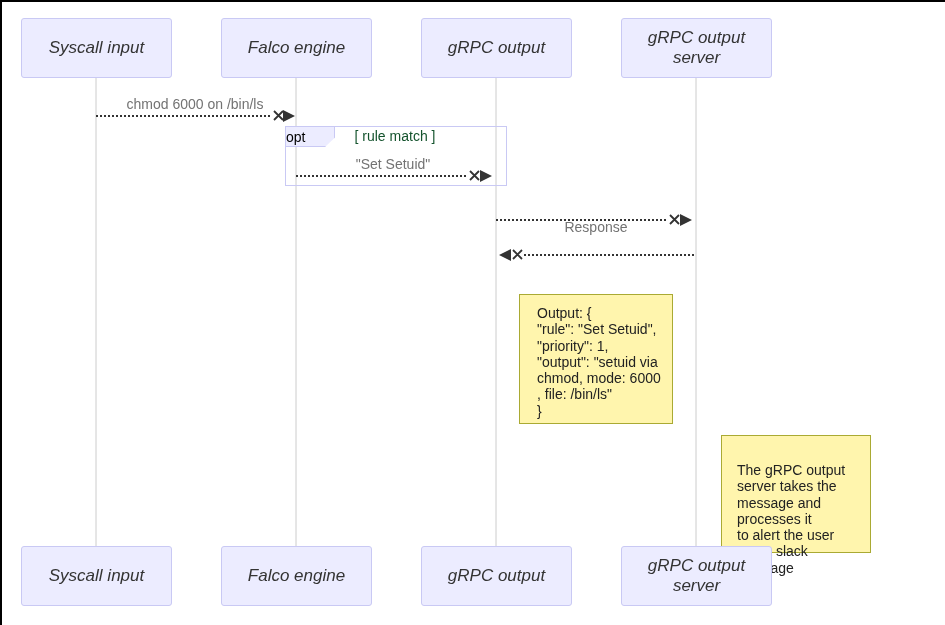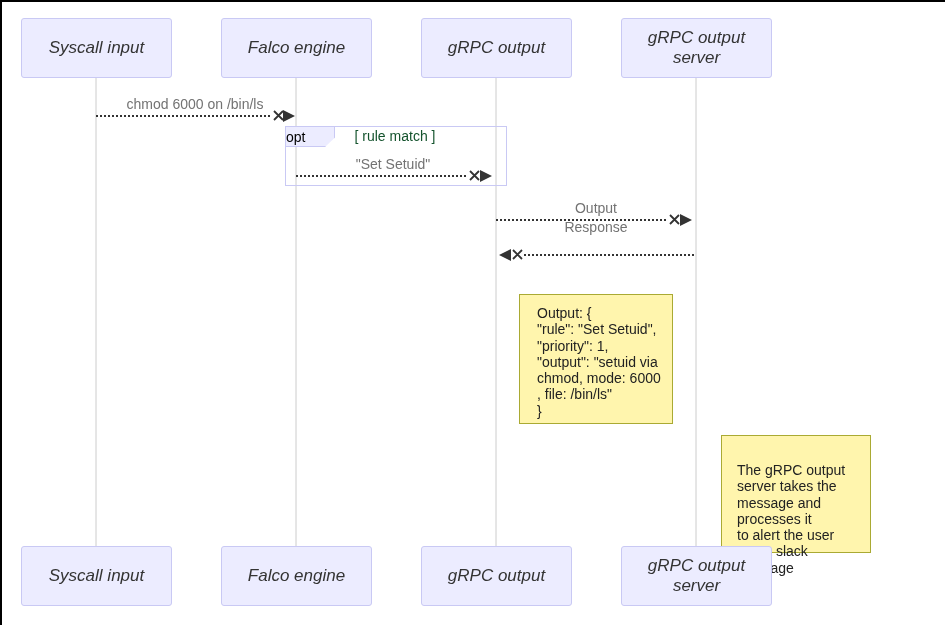--- a/index.html
+++ b/index.html
@@ -77,21 +77,20 @@
     </div>
   <div class="actor" style="left:419px;top:16px">
       <span>gRPC output</span>
     </div>
   <div class="actor" style="left:619px;top:16px">
       <span>gRPC output server</span>
     </div>
 
   <div class="msg-label" style="left:93px;top:94px">chmod 6000 on /bin/ls</div>
   <div class="msg-label" style="left:291px;top:154px">"Set Setuid"</div>
-  <div class="msg-label" style="left:494px;top:198px">Output</div>
   <div class="msg-label" style="left:494px;top:217px">Response</div>
 
   <div class="fragment"></div>
   <div class="fragment-tab">opt</div>
   <div class="fragment-cond">[ rule match ]</div>
 
   <div class="note note1">Output: {
 "rule": "Set Setuid",
 "priority": 1,
 "output": "setuid via

